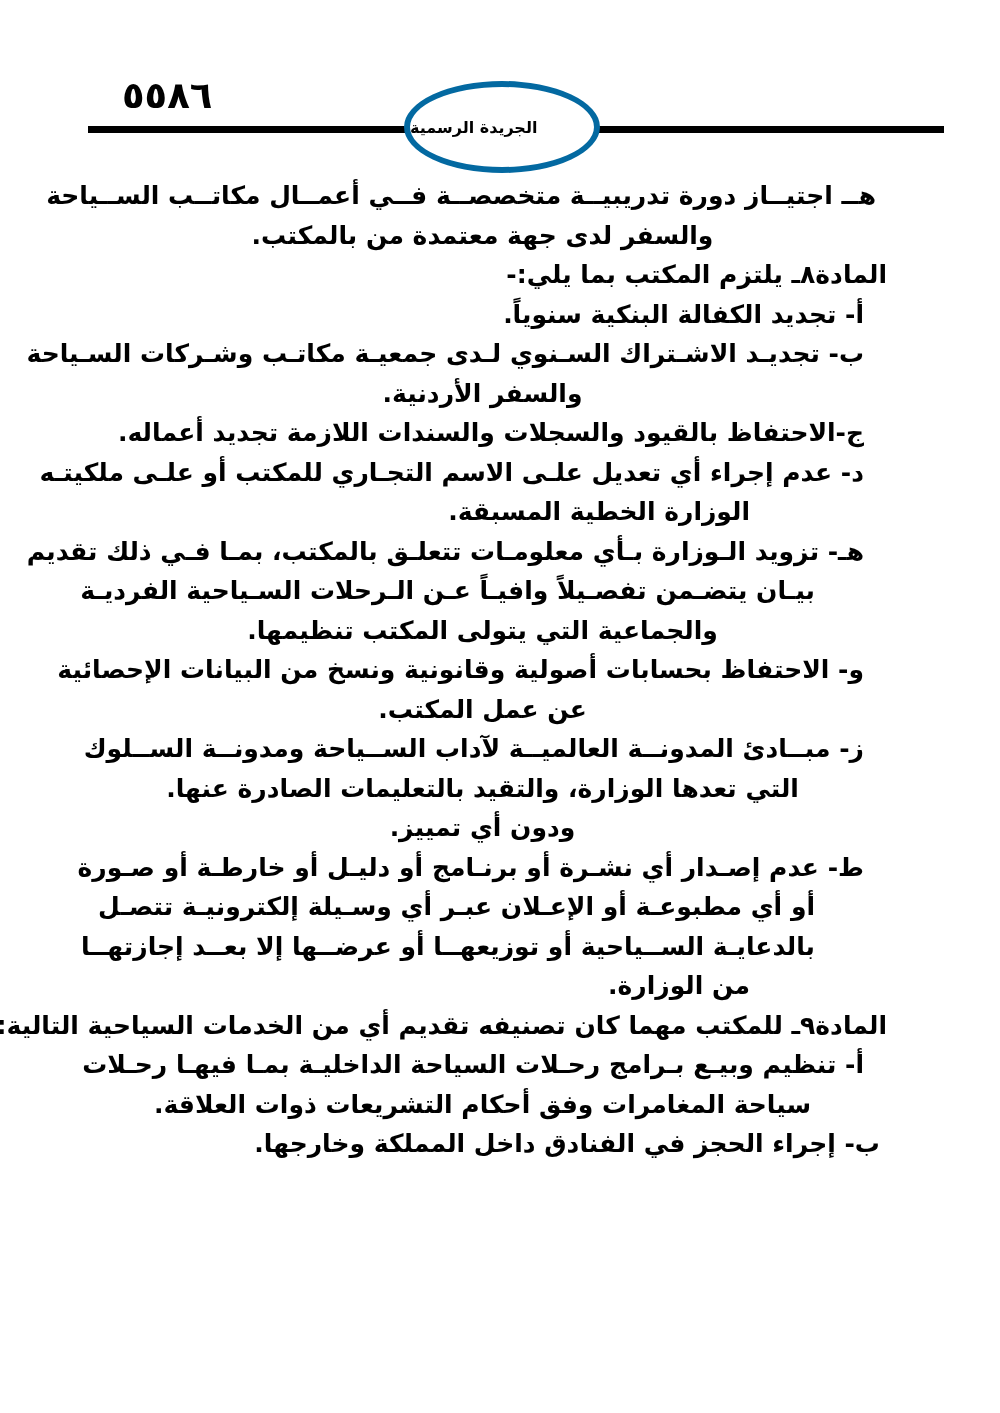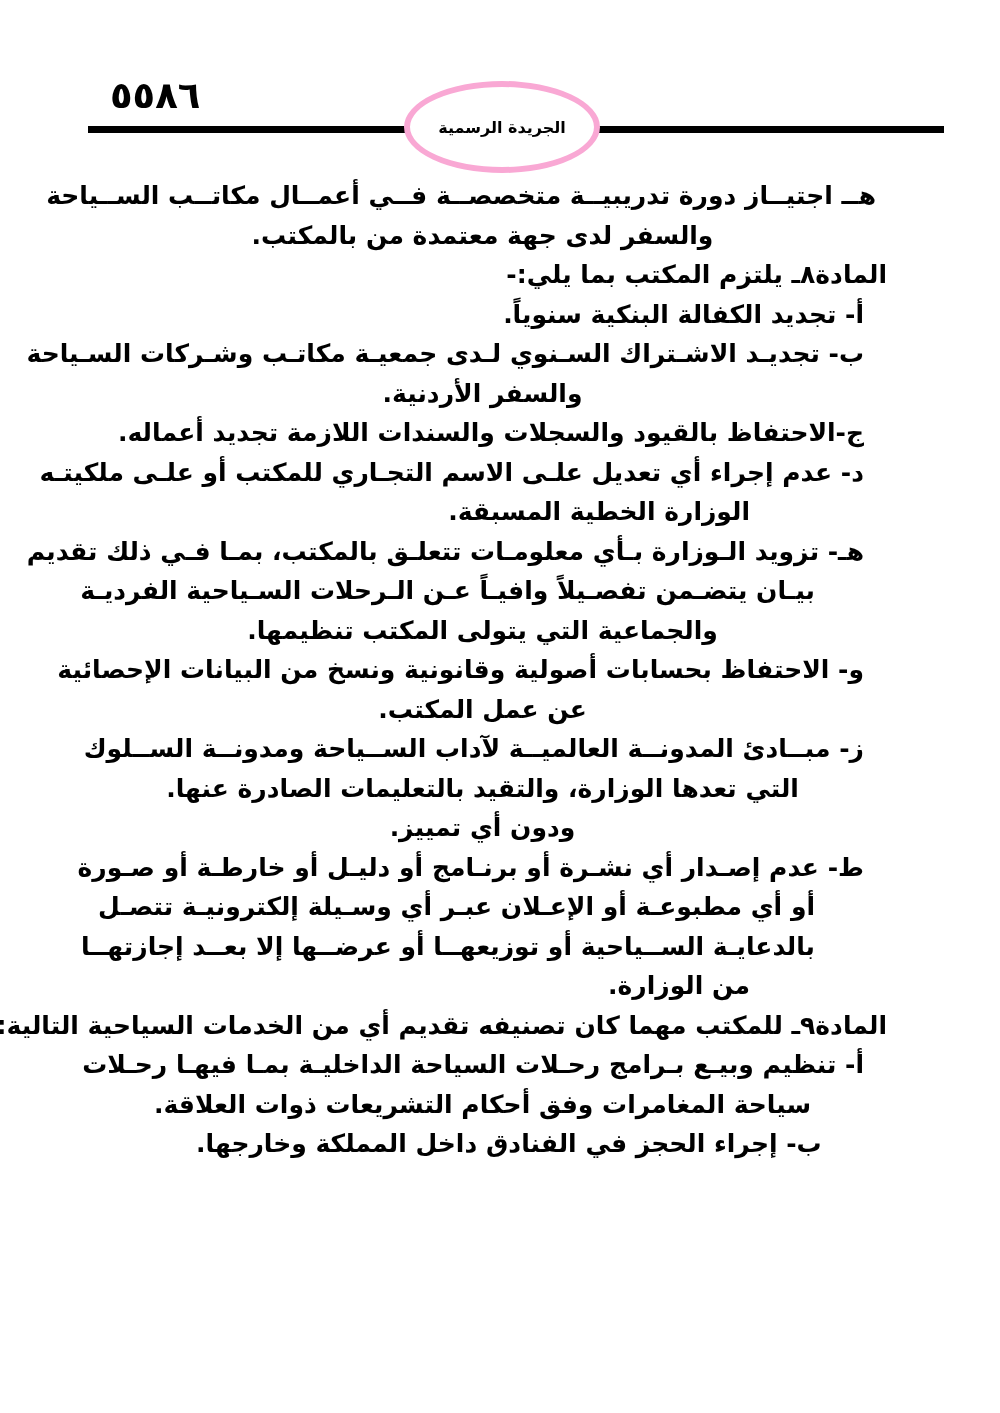--- a/index.html
+++ b/index.html
@@ -8,21 +8,21 @@
     height: 1413px;
     background: #ffffff;
     position: relative;
     overflow: hidden;
     font-family: "DejaVu Sans", sans-serif;
     color: #000000;
   }
   
   .page-number {
     position: absolute;
-    left: 110px;
+    left: 122px;
     top: 74px;
     font-size: 37px;
     font-weight: bold;
     letter-spacing: 2px;
     font-family: "DejaVu Sans", sans-serif;
   }
   .hrule {
     position: absolute;
     left: 88px;
     top: 126px;
@@ -30,25 +30,24 @@
     height: 7px;
     background: #000000;
   }
   .oval {
     position: absolute;
     left: 404px;
     top: 81px;
     width: 184px;
     height: 80px;
     background: #ffffff;
-    border: 6px solid #f9a8d4;
+    border: 6px solid #0369a1;
     border-radius: 50%;
     display: flex;
     align-items: center;
-    justify-content: center;
     z-index: 2;
   }
   .oval-title {
     font-size: 16px;
     font-weight: bold;
     direction: rtl;
     white-space: nowrap;
   }
   
   .body-text {
@@ -64,21 +63,21 @@
   .line {
     height: 39.5px;
     white-space: nowrap;
     overflow: visible;
   }
   .l-hanging     { padding-right: 124px; }
   .l-article     { text-align: right; padding-right: 113px; }
   .l-item        { text-align: right; padding-right: 136px; }
   .l-cont        { text-align: center; padding-right: 185px; padding-left: 150px; }
   .l-cont-right  { text-align: right; padding-right: 250px; }
-  .l-item-center { text-align: left; padding-right: 120px; padding-left: 196px; }
+  .l-item-center { text-align: right; padding-right: 120px; padding-left: 196px; }
 </style>
 </head>
 <body>
 
 <div class="page-number">٥٥٨٦</div>
 
 <div class="hrule"></div>
 
 <div class="oval">
   <span class="oval-title">الجريدة الرسمية</span>

